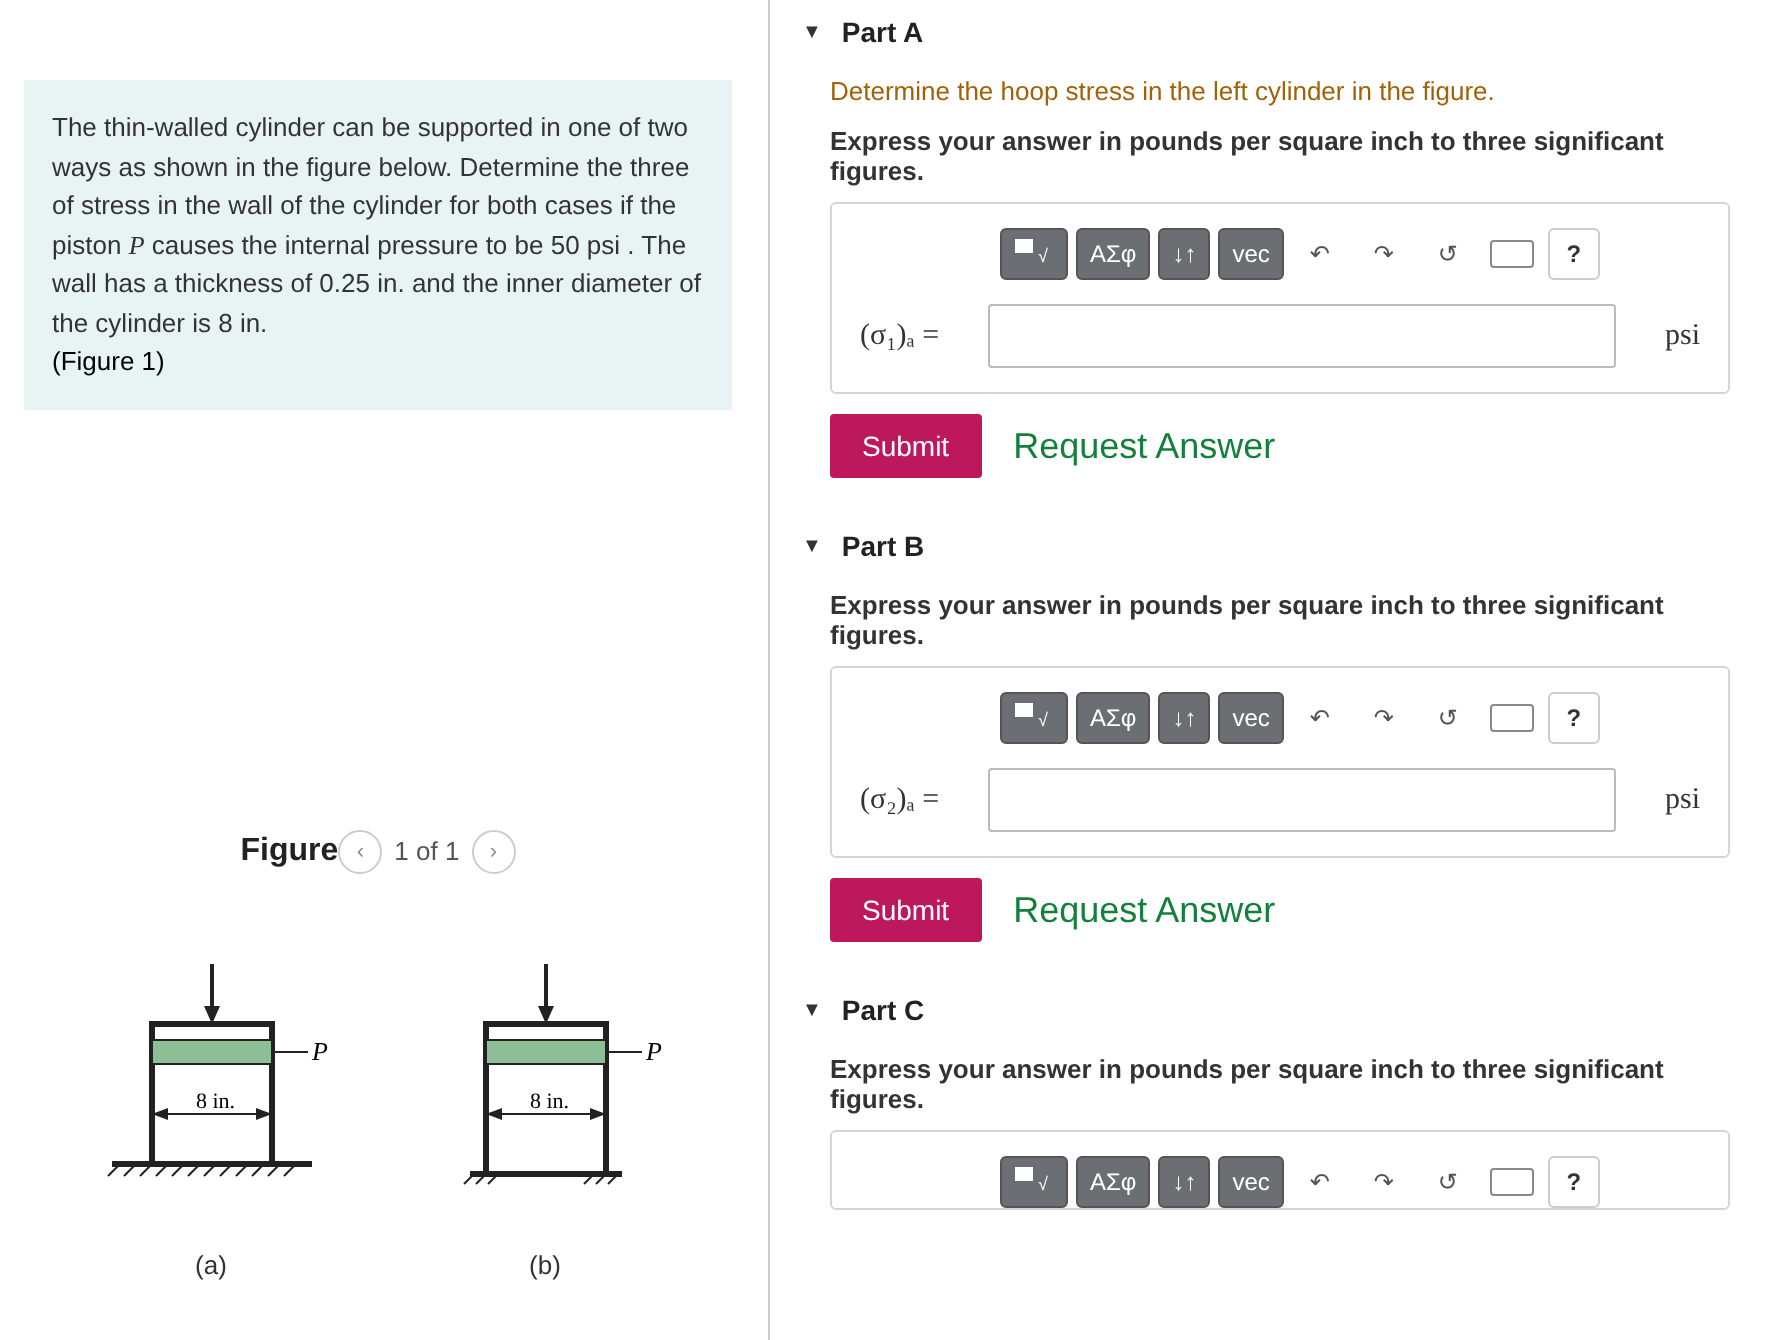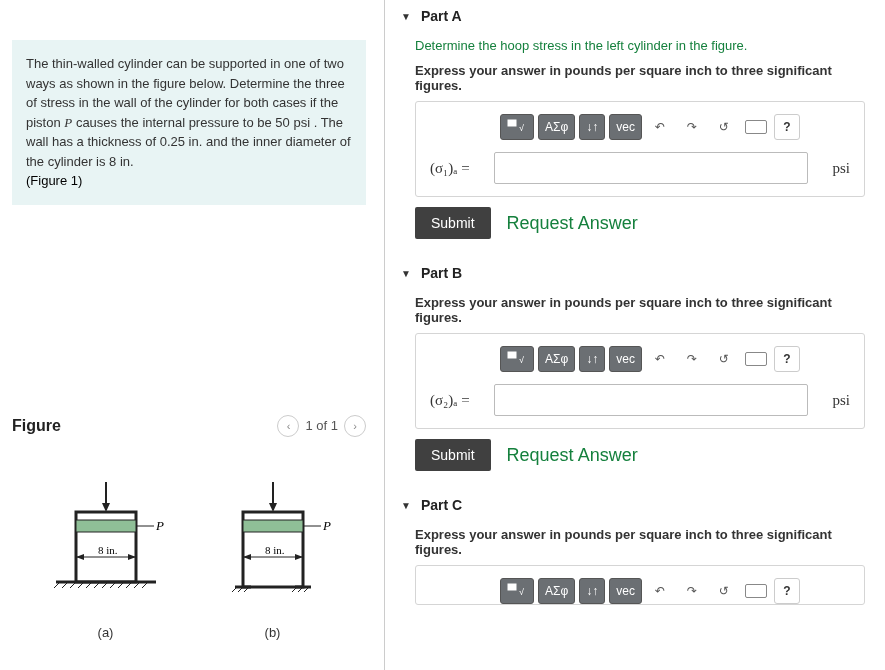--- a/index.html
+++ b/index.html
@@ -26,21 +26,21 @@
   margin-top: 40px;
   font-size: 13px;
   line-height: 1.5;
   color: #333;
 }
 .problem-statement .italic { font-style: italic; font-family: Georgia, serif; }
 .fig-link { color: #000000; cursor: pointer; }
 .figure-header {
   display: flex;
   align-items: center;
-  justify-content: space-between;
+  justify-content: center;
   margin-top: 210px;
   margin-bottom: 10px;
 }
 .figure-title { font-size: 16px; font-weight: 600; color: #222; }
 .nav { display: flex; align-items: center; gap: 6px; font-size: 13px; color: #555; }
 .nav-btn {
   width: 22px; height: 22px;
   border: 1px solid #ccc; border-radius: 50%;
   background: #fff; color: #888;
   display: inline-flex; align-items: center; justify-content: center;
@@ -68,21 +68,21 @@
 }
 .part {
   padding: 4px 20px 18px 30px;
 }
 .part-header {
   display: flex; align-items: center; gap: 10px;
   font-weight: 600; font-size: 14px; color: #222;
   margin: 4px 0 14px -14px;
 }
 .caret { font-size: 10px; color: #333; }
-.prompt-line { font-size: 13px; color: #15803d; margin-bottom: 10px; }
+.prompt-line { font-size: 13px; color: #a16207; margin-bottom: 10px; }
 .instruct { font-size: 13px; font-weight: 600; color: #333; margin-bottom: 8px; }
 .answer-box {
   border: 1px solid #d5d5d5;
   border-radius: 3px;
   padding: 12px 14px 12px 14px;
   margin-bottom: 10px;
 }
 .toolbar {
   display: flex; align-items: center; gap: 4px;
   margin-left: 70px;
@@ -113,21 +113,21 @@
   flex: 1;
   height: 32px;
   border: 1px solid #bbb;
   border-radius: 2px;
   padding: 0 8px;
   font-size: 14px;
 }
 .unit { font-family: Georgia, serif; font-size: 15px; }
 .btn-row { display: flex; align-items: center; gap: 16px; }
 .submit-btn {
-  background: #404040;
+  background: #be185d;
   color: #fff;
   border: none;
   padding: 8px 16px;
   font-size: 14px;
   border-radius: 2px;
   cursor: pointer;
 }
 .req-link { color: #15803d; font-size: 18px; font-weight: 400; cursor: pointer; }
 .tbtn svg { display: block; }
 .kbd-icon {

